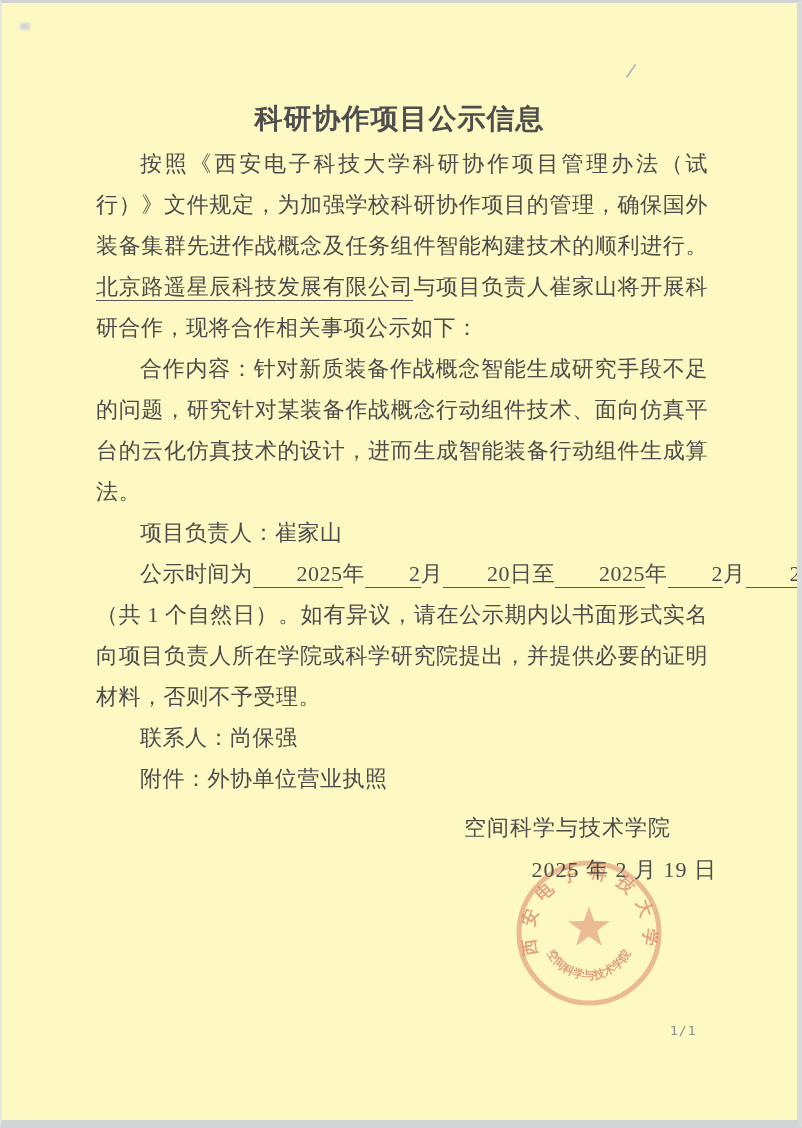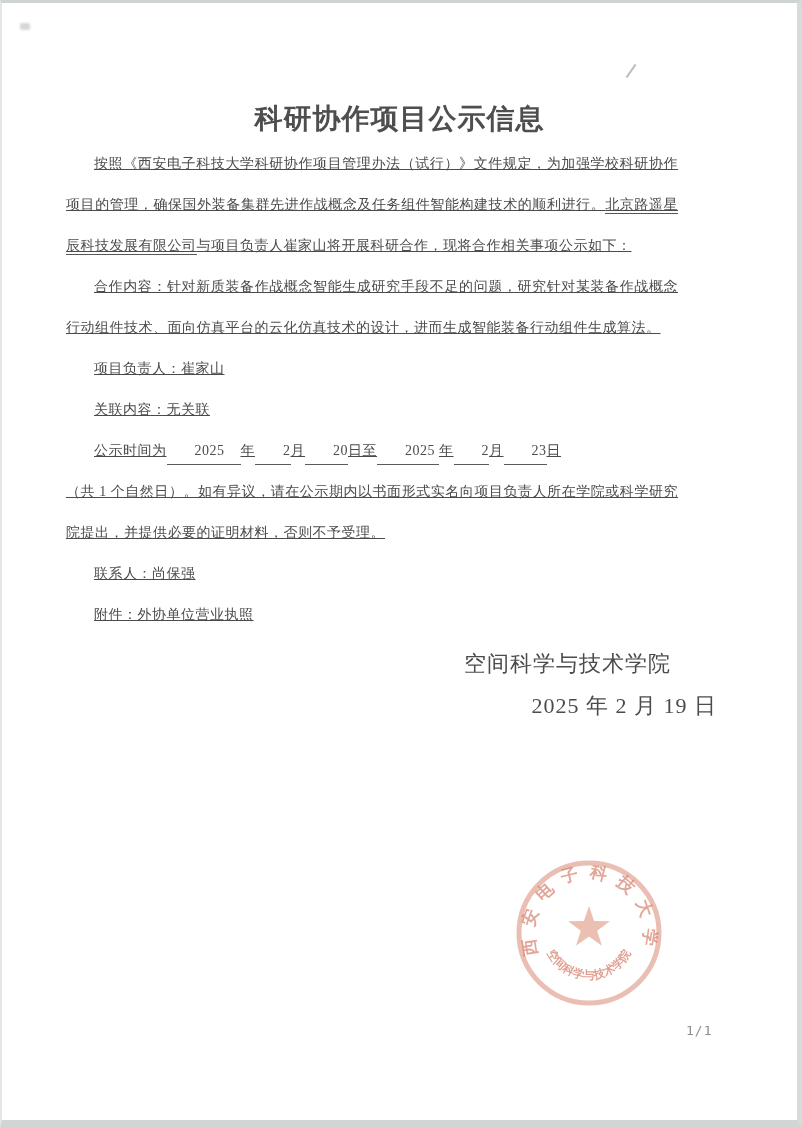--- a/index.html
+++ b/index.html
@@ -6,46 +6,45 @@
     margin: 0;
     padding: 0;
     background: #e9ebec;
     font-family: "Liberation Serif", "DejaVu Serif", serif;
   }
   .scan-page {
     position: relative;
     width: 802px;
     height: 1128px;
     box-sizing: border-box;
-    background: #ffffff;
+    background: #fef9c3;
     border-top: 3px solid #cfd3d4;
     border-left: 2px solid #e3e5e6;
     border-right: 5px solid #d8dbdc;
     border-bottom: 8px solid #d2d5d6;
     overflow: hidden;
     color: #4b4b4b;
   }
   .doc-title {
     margin: 0;
     padding-top: 100px;
     text-align: center;
     font-size: 28px;
     line-height: 32px;
     font-weight: bold;
     letter-spacing: 1px;
     color: #4e4e4e;
   }
   .doc-body {
-    margin: 8px 94px 0 64px;
+    margin: 8px 94px 0 94px;
     width: 612px;
-    font-size: 14px;
+    font-size: 22px;
     line-height: 41px;
     letter-spacing: 0.5px;
     color: #4b4b4b;
-    text-decoration: underline;
   }
   .para {
     margin: 0;
     text-align: justify;
   }
   .para.indent { text-indent: 2em; }
   .u {
     border-bottom: 1px solid #575757;
     padding-bottom: 1px;
   }
@@ -87,21 +86,21 @@
     position: absolute;
     left: 512px;
     top: 855px;
     width: 150px;
     height: 150px;
     z-index: 1;
     opacity: 0.85;
   }
   .page-indicator {
     position: absolute;
-    left: 684px;
+    left: 668px;
     top: 1020px;
     font-family: "DejaVu Sans Mono", "Liberation Mono", monospace;
     font-size: 13px;
     letter-spacing: 1px;
     color: #8a8d8f;
   }
   .artifact-top-left {
     position: absolute;
     left: 18px;
     top: 20px;
@@ -134,21 +133,20 @@
 
   <div class="doc-body">
 
     <p class="para indent"><span>按照《西安电子科技大学科研协作项目管理办法（试行）》文件规定，为加强学校科研协作项目的管理，确保国外装备集群先进作战概念及任务组件智能构建技术的顺利进行。</span><span class="u">北京路遥星辰科技发展有限公司</span><span>与项目负责人崔家山将开展科研合作，现将合作相关事项公示如下：</span></p>
 
 
     <p class="para indent">合作内容：针对新质装备作战概念智能生成研究手段不足的问题，研究针对某装备作战概念行动组件技术、面向仿真平台的云化仿真技术的设计，进而生成智能装备行动组件生成算法。</p>
 
     <p class="para indent">项目负责人：崔家山</p>
 
-    <p class="para indent">关联内容：无关联</p>
 
     <p class="date-line"><span>公示时间为</span><span class="blank w-year1">2025</span><span>年</span><span class="blank w-month">2</span><span>月</span><span class="blank w-day">20</span><span>日至</span><span class="blank w-year2">2025</span><span>年</span><span class="blank w-month">2</span><span>月</span><span class="blank w-day">23</span><span>日</span></p>
 
     <p class="para">（共 1 个自然日）。如有异议，请在公示期内以书面形式实名向项目负责人所在学院或科学研究院提出，并提供必要的证明材料，否则不予受理。</p>
 
     <p class="para indent">联系人：尚保强</p>
 
 
     <p class="para indent">附件：外协单位营业执照</p>
 

